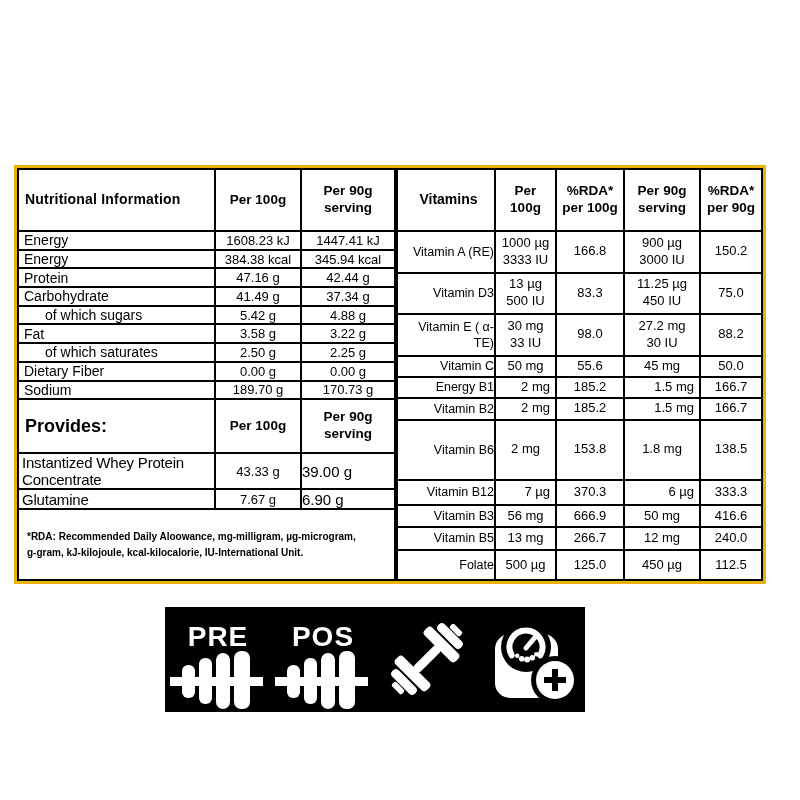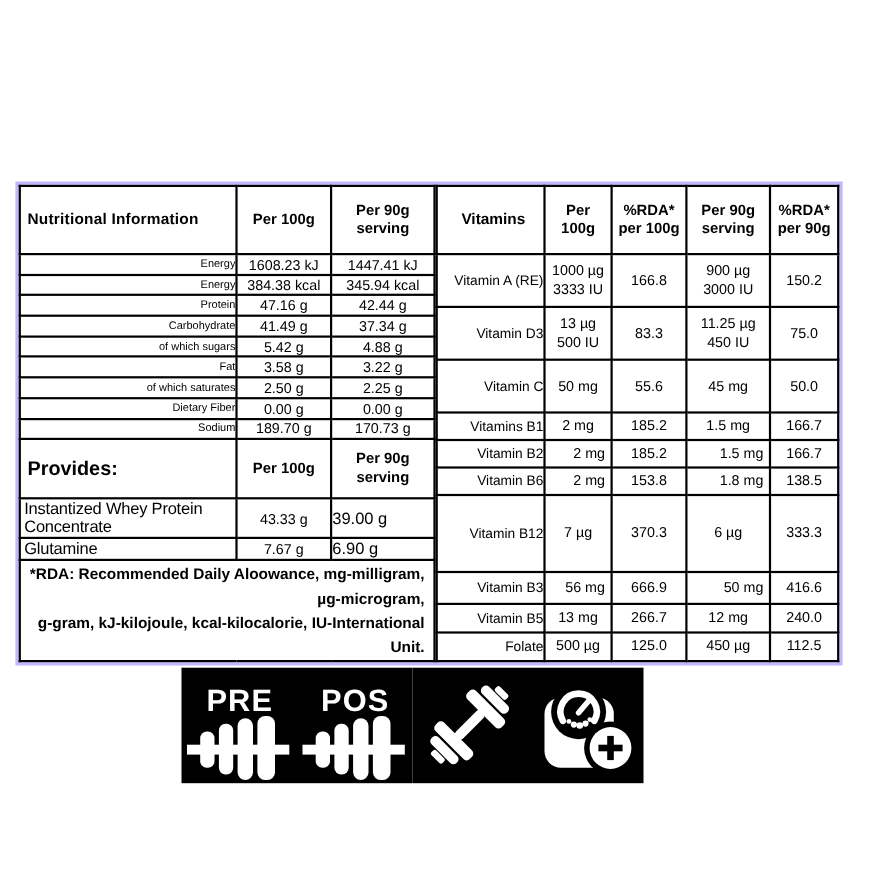--- a/index.html
+++ b/index.html
@@ -1,43 +1,43 @@
 <!DOCTYPE html>
 <html><head>
 <meta charset="utf-8">
 <style>
   html,body{margin:0;padding:0}
   body{
     width:800px;height:800px;position:relative;background:#ffffff;
     font-family:"Liberation Sans",sans-serif;color:#000;overflow:hidden;
   }
   
-  .panel{position:absolute;left:14px;top:165px;display:flex;border:3px solid #c4b5fd;background:#fff}
+  .panel{position:absolute;left:14px;top:165px;display:flex;border:3px solid #eab308;background:#fff}
   table{border-collapse:collapse;table-layout:fixed}
   th,td{border:2px solid #000;padding:0;white-space:pre-line;overflow:hidden;vertical-align:middle}
   .ltable{width:377px}
   .rtable{width:365px}
 
   
   .ltable thead tr{height:62px}
   .ltable th{font-size:13.5px;line-height:1.25}
   th.h-label{text-align:left;padding-left:6px;font-size:14px;letter-spacing:.2px}
   #nbody tr{height:18.7px}
-  #nbody .lbl{text-align:right;padding-left:5px;font-size:10px}
+  #nbody .lbl{text-align:left;padding-left:5px;font-size:14px}
   #nbody .indent{padding-left:26px}
   .val{text-align:center;font-size:13px}
   .provhead tr{height:54px}
   .provhead td{font-weight:bold;font-size:13.5px;text-align:center;line-height:1.25}
   .provhead .ph-label{text-align:left;padding-left:6px;font-size:18px}
   #pbody tr:nth-child(1){height:22px}
   #pbody tr:nth-child(2){height:20px}
   #pbody .plbl{text-align:left;padding-left:3px;font-size:15px;letter-spacing:-.2px}
   #pbody .bigval{padding-right:6px;font-size:15px}
   .foot tr{height:71px}
-  .foot td{font-size:14px;font-weight:bold;text-align:right;padding:0 8px;line-height:1.6}
+  .foot td{font-size:10px;font-weight:bold;text-align:left;padding:0 8px;line-height:1.6}
 
   
   .rtable thead tr{height:62px}
   .rtable th{font-size:13.5px;line-height:1.25}
   th.vh-label{text-align:center;padding-left:5px;font-size:14px}
   .rtable col.c1{width:98px}.rtable col.c2{width:61px}.rtable col.c3{width:68px}
   .rtable col.c4{width:76px}.rtable col.c5{width:62px}
   .ltable col.c1{width:197px}.ltable col.c2{width:86px}.ltable col.c3{width:94px}
   #vbody td{font-size:13px;text-align:center;line-height:1.3}
   #vbody .vlbl{text-align:right;padding-left:4px;font-size:12.5px}
@@ -187,28 +187,37 @@
         <tr>
           <td class="vlbl">Vitamin D3</td>
           <td class="vval">13 µg
 500 IU</td>
           <td class="vval">83.3</td>
           <td class="vval">11.25 µg
 450 IU</td>
           <td class="vval">75.0</td>
         </tr>
         <tr>
+          <td class="vlbl">Vitamin E ( α-TE)</td>
+          <td class="vval">30 mg
+33 IU</td>
+          <td class="vval">98.0</td>
+          <td class="vval">27.2 mg
+30 IU</td>
+          <td class="vval">88.2</td>
+        </tr>
+        <tr>
           <td class="vlbl">Vitamin C</td>
           <td class="vval">50 mg</td>
           <td class="vval">55.6</td>
           <td class="vval">45 mg</td>
           <td class="vval">50.0</td>
         </tr>
         <tr>
-          <td class="vlbl">Vitamins B1</td>
+          <td class="vlbl">Energy B1</td>
           <td class="vval">2 mg</td>
           <td class="vval">185.2</td>
           <td class="vval">1.5 mg</td>
           <td class="vval">166.7</td>
         </tr>
         <tr>
           <td class="vlbl">Vitamin B2</td>
           <td class="vval">2 mg</td>
           <td class="vval">185.2</td>
           <td class="vval">1.5 mg</td>

